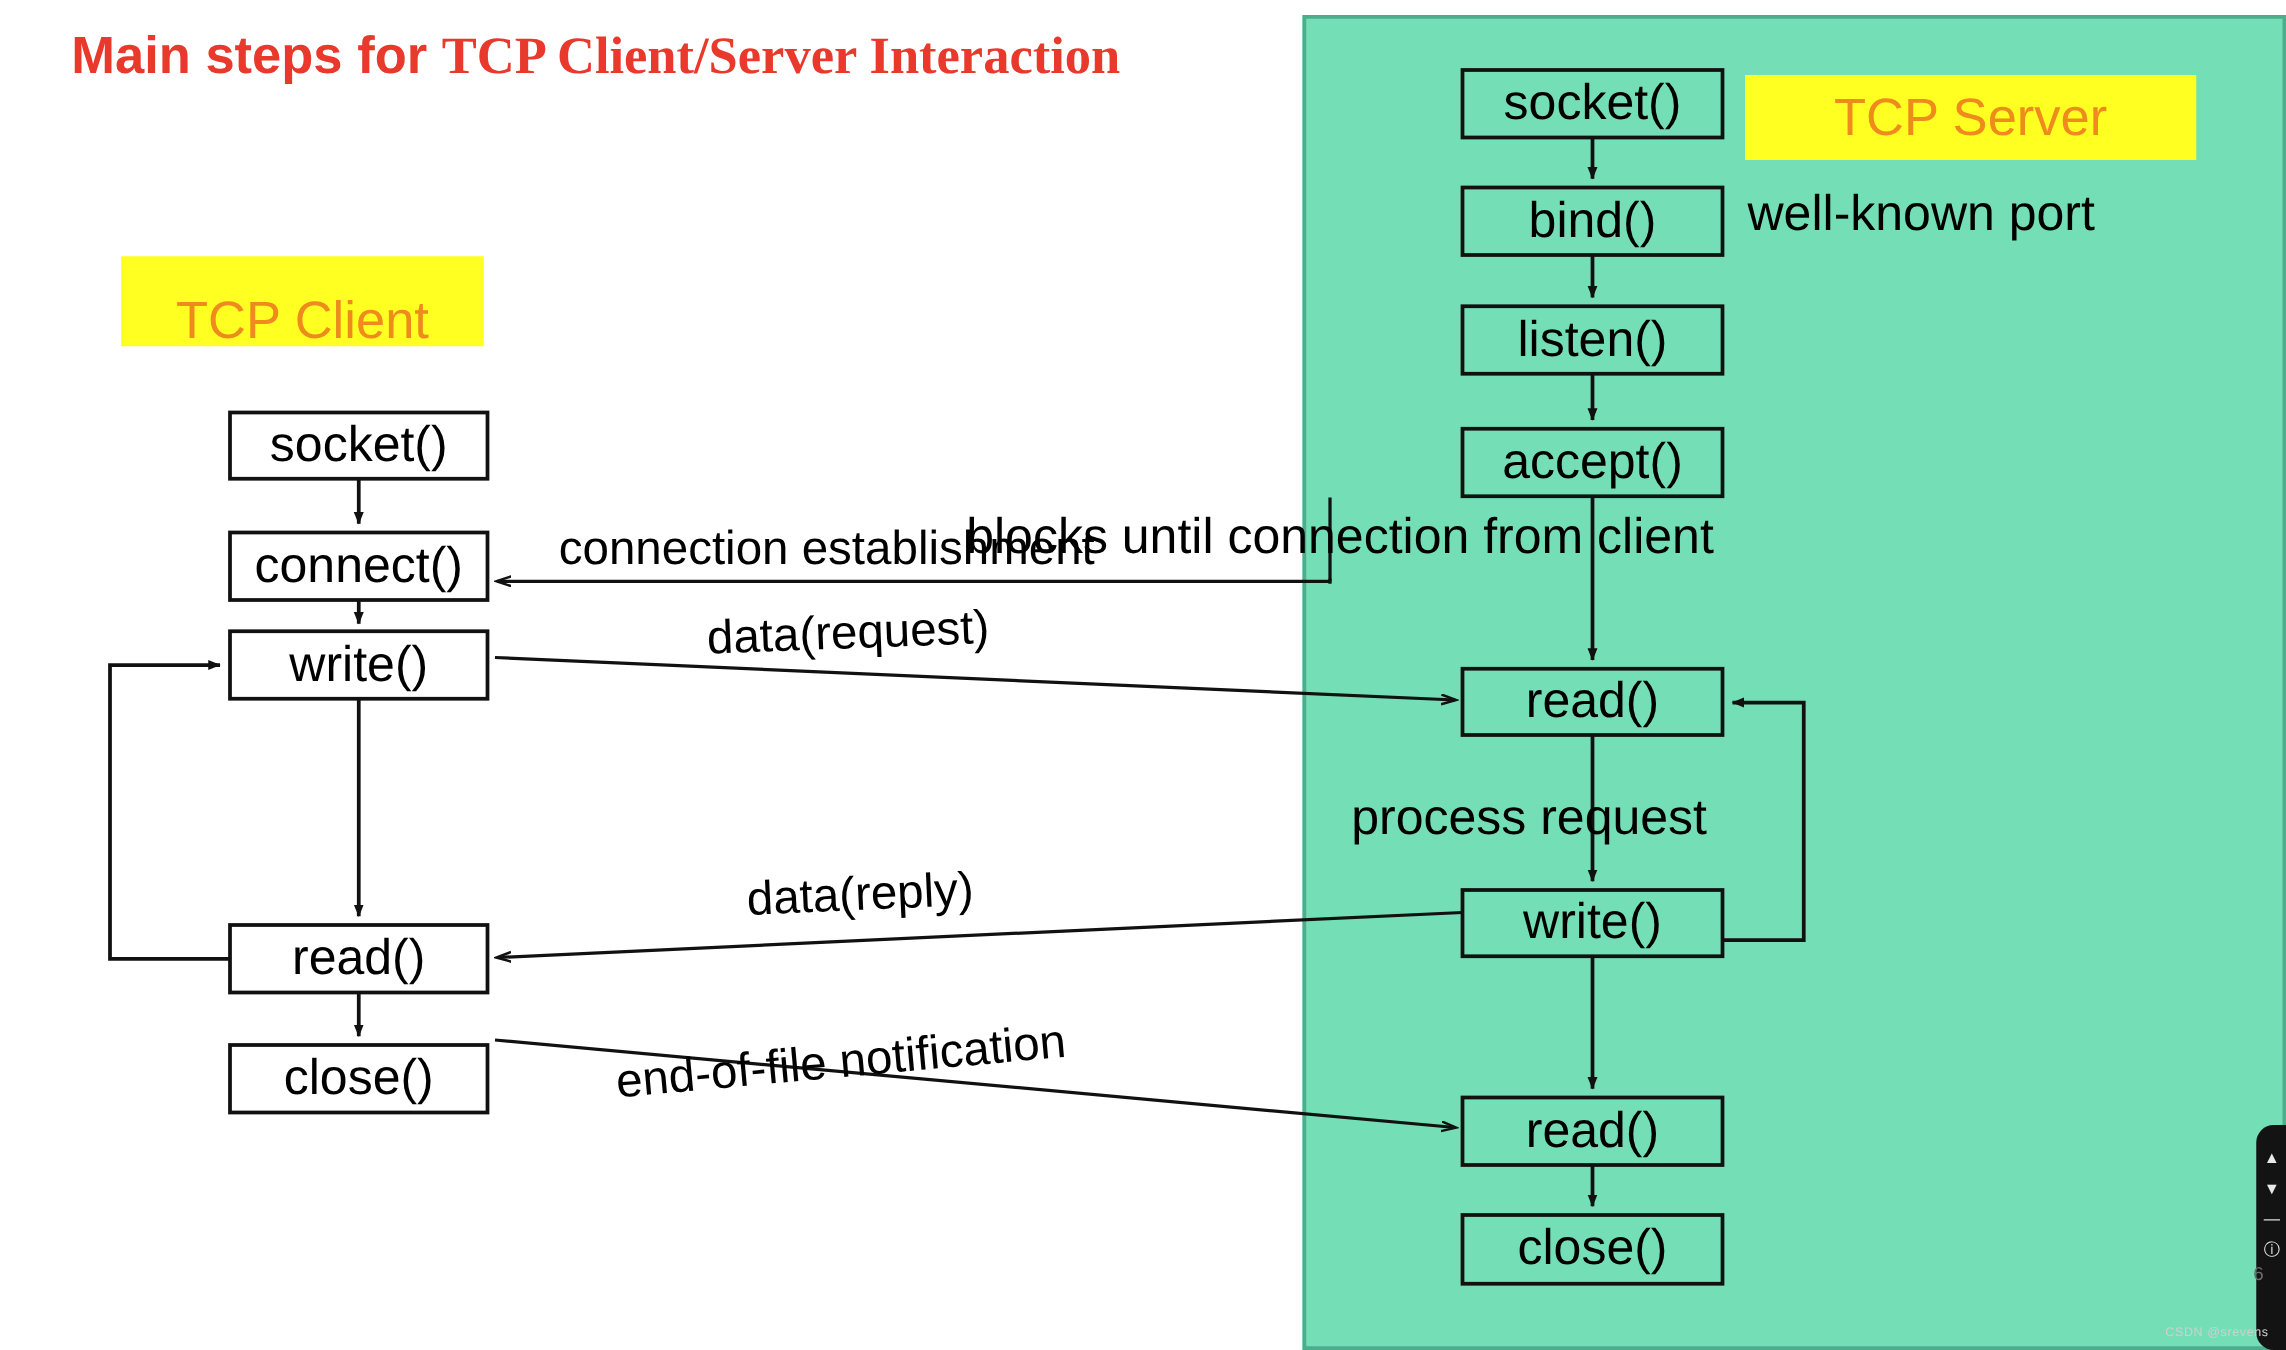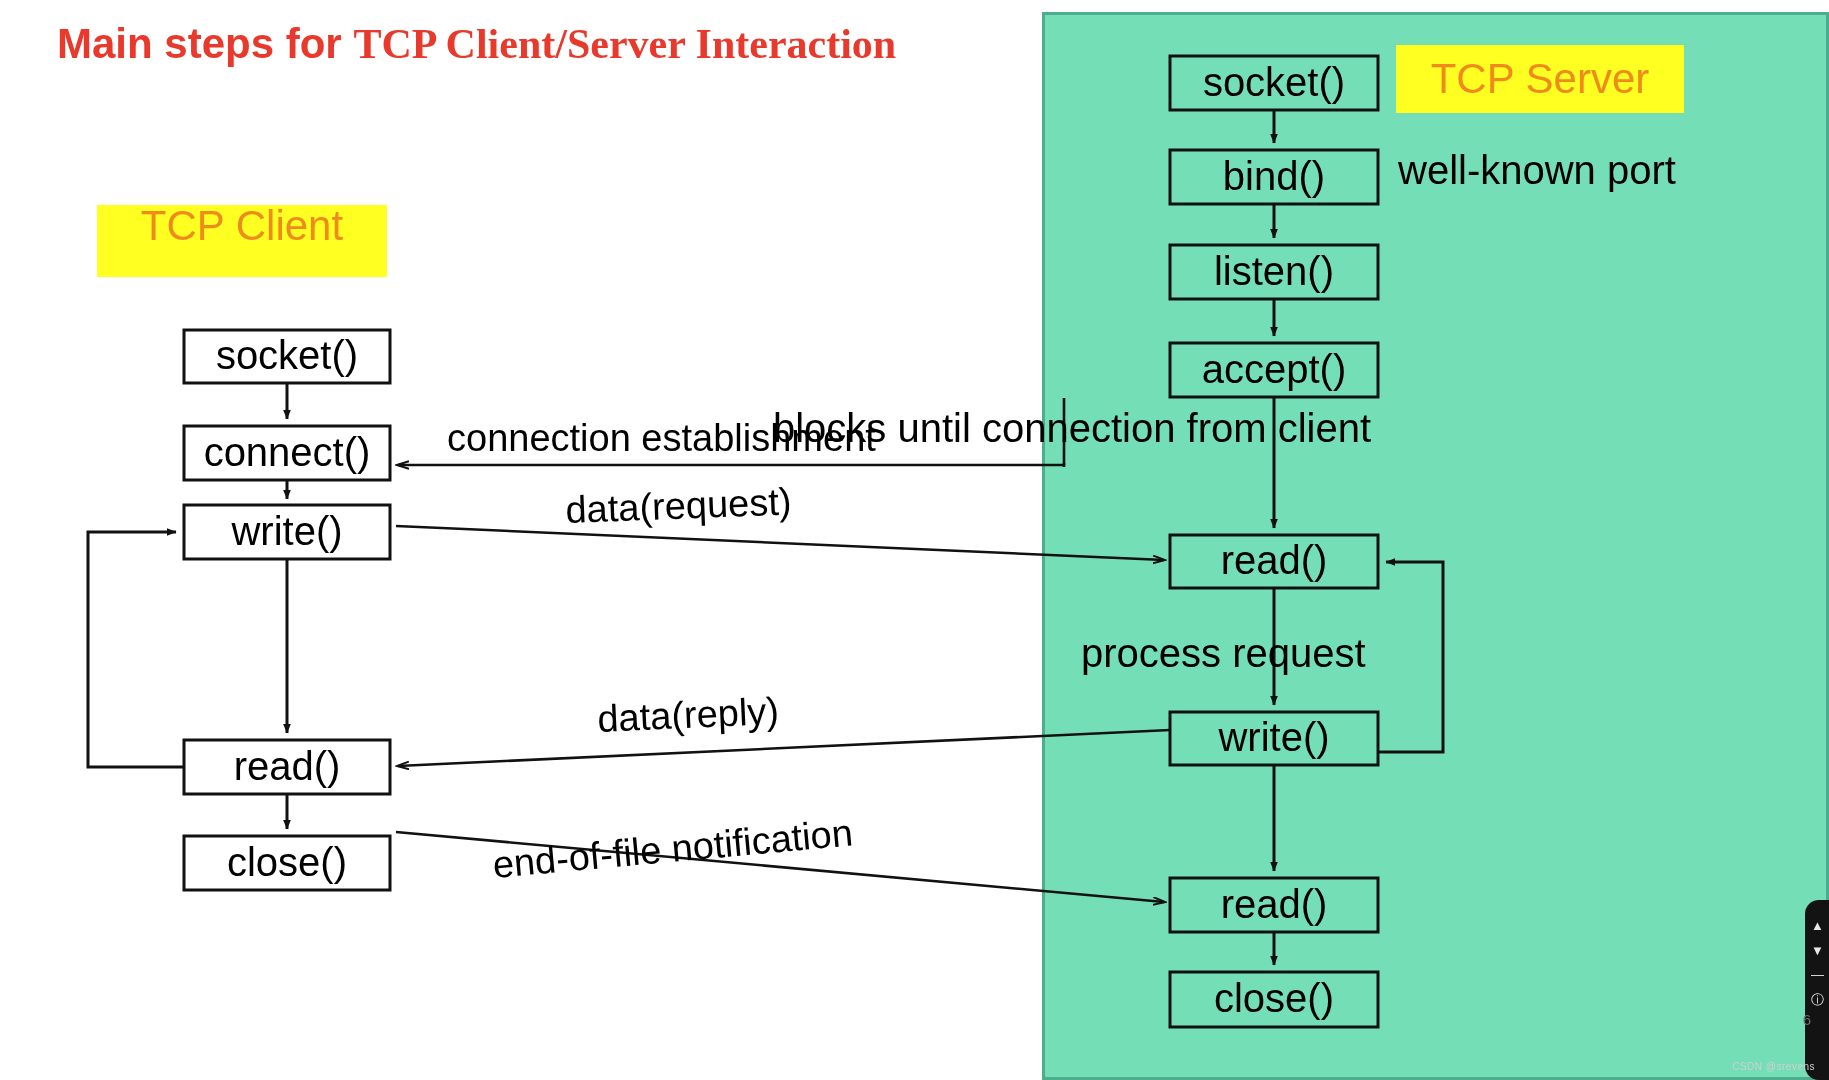--- a/index.html
+++ b/index.html
@@ -53,25 +53,25 @@
 <body>
 
 <div id="stage">
 
   <div class="panel" id="server-panel" style="left:1042px;top:12px;width:787px;height:1068px;"></div>
 
   <div id="title">
     <span class="t1">Main steps for </span><span class="t2">TCP Client/Server Interaction</span>
   </div>
 
-  <div class="hl" id="client-badge" style="left:97px;top:205px;width:290px;height:72px;display:flex;align-items:flex-start;justify-content:center;">
+  <div class="hl" id="client-badge" style="left:97px;top:205px;width:290px;height:72px;display:flex;align-items:flex-end;justify-content:center;">
     <span>TCP Client</span>
   </div>
 
-  <div class="hl" id="server-badge" style="left:1396px;top:45px;width:288px;height:68px;display:flex;align-items:center;justify-content:center;">
+  <div class="hl" id="server-badge" style="left:1396px;top:60px;width:361px;height:68px;display:flex;align-items:center;justify-content:center;">
     <span>TCP Server</span>
   </div>
 
   <svg class="diagram" viewBox="0 0 1829 1080">
     <defs>
       <marker id="arrow" markerWidth="12" markerHeight="12" refX="9.4" refY="4" orient="auto" markerUnits="userSpaceOnUse">
         <path d="M0,0 L10,4 L0,8 z" fill="#111111"></path>
       </marker>
       <marker id="arrowThin" markerWidth="14" markerHeight="12" refX="11" refY="4.5" orient="auto" markerUnits="userSpaceOnUse">
         <path d="M0,0.6 L12,4.5 L0,8.4" fill="none" stroke="#111111" stroke-width="2"></path>

